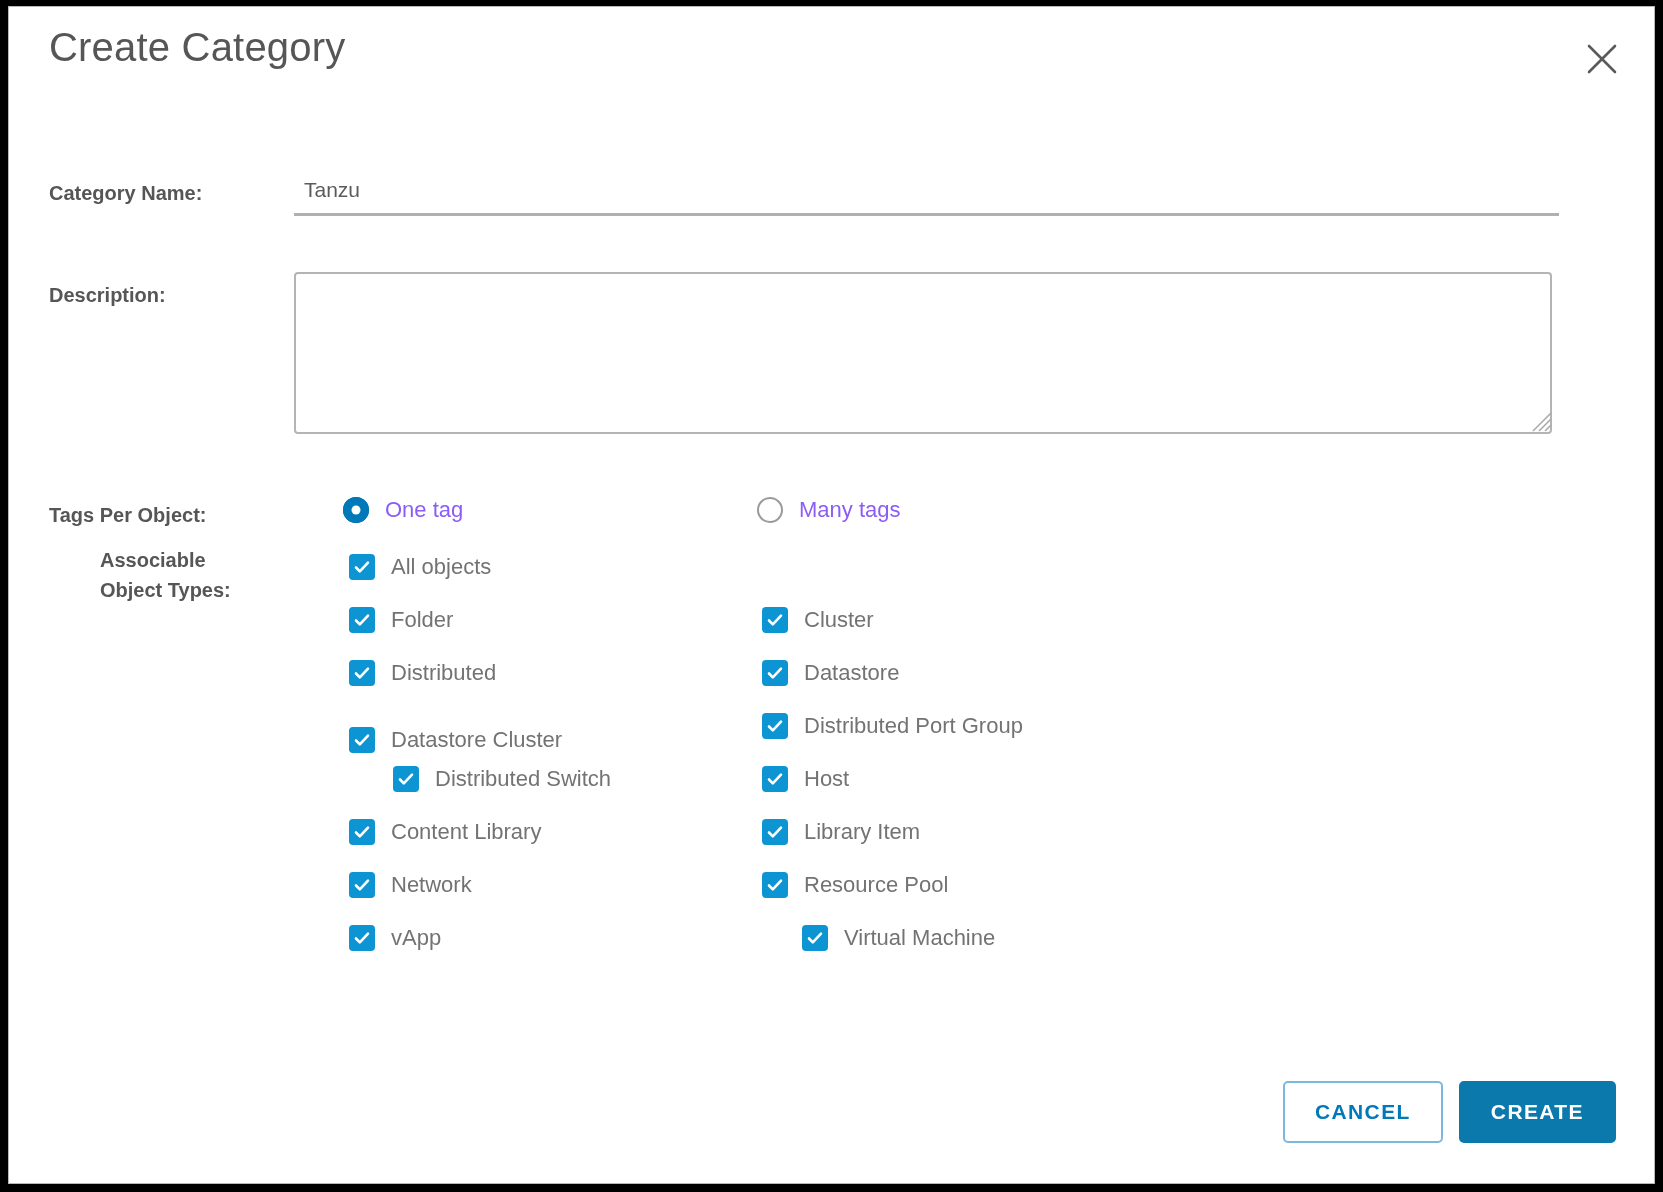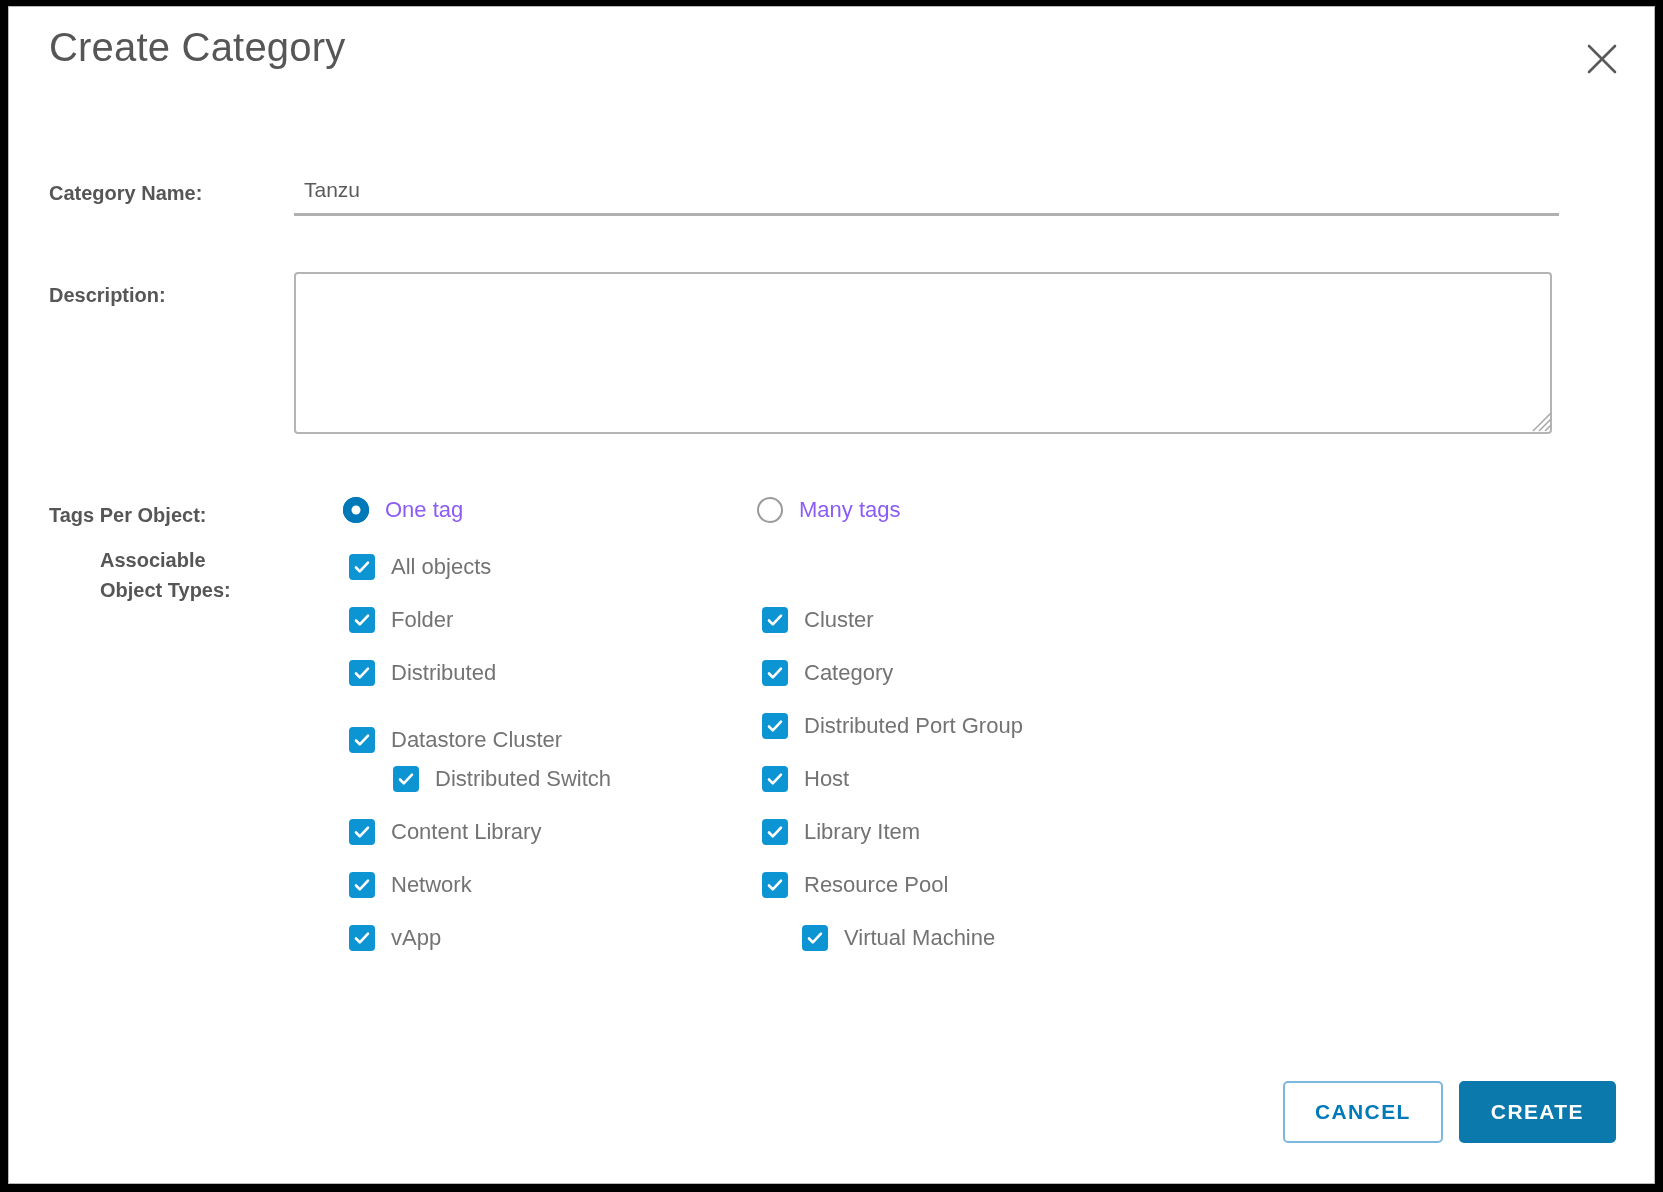--- a/index.html
+++ b/index.html
@@ -420,21 +420,21 @@
             </span>
             <span class="cb-label">Cluster</span>
           </label>
 
           <label class="cb-item cb-col-b" style="top:111px;">
             <span class="checkbox">
               <svg width="18" height="18" viewBox="0 0 18 18" aria-hidden="true">
                   <polyline points="3,9.5 6.8,13.3 15,4.6" fill="none" stroke="#ffffff" stroke-width="2.6" stroke-linecap="round" stroke-linejoin="round"></polyline>
                 </svg>
             </span>
-            <span class="cb-label">Category</span>
+            <span class="cb-label">Datastore</span>
           </label>
 
           <label class="cb-item cb-col-b" style="top:164px;">
             <span class="checkbox">
               <svg width="18" height="18" viewBox="0 0 18 18" aria-hidden="true">
                   <polyline points="3,9.5 6.8,13.3 15,4.6" fill="none" stroke="#ffffff" stroke-width="2.6" stroke-linecap="round" stroke-linejoin="round"></polyline>
                 </svg>
             </span>
             <span class="cb-label">Distributed Port Group</span>
           </label>

